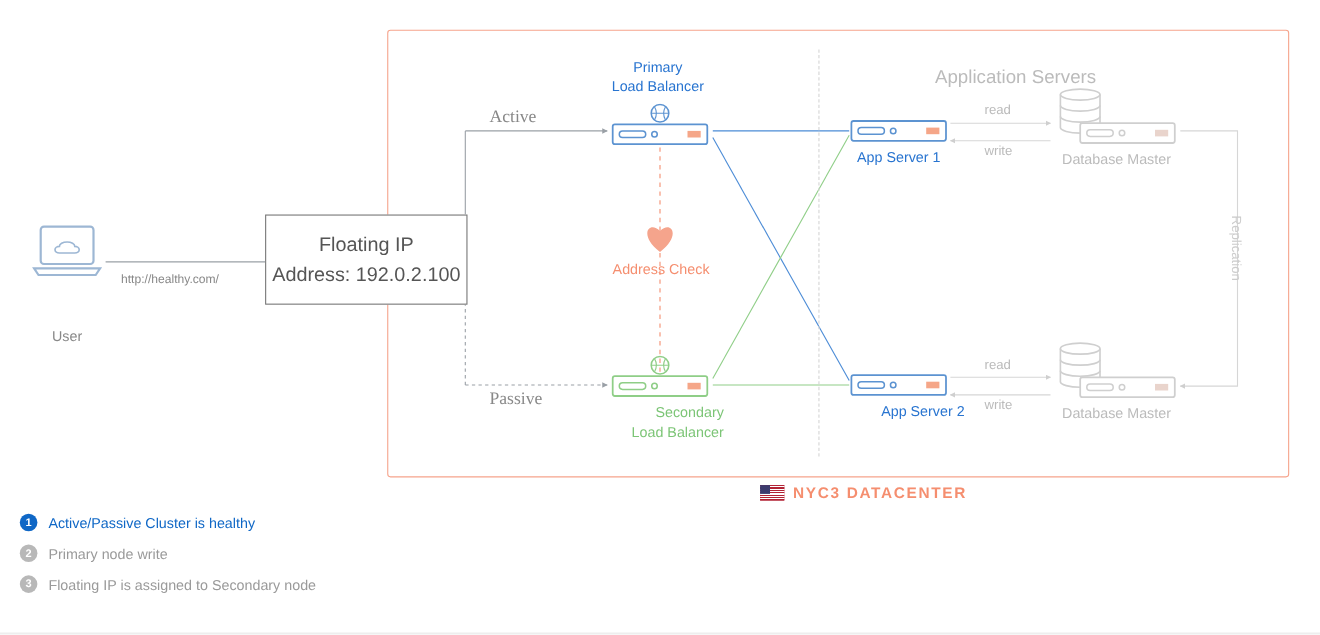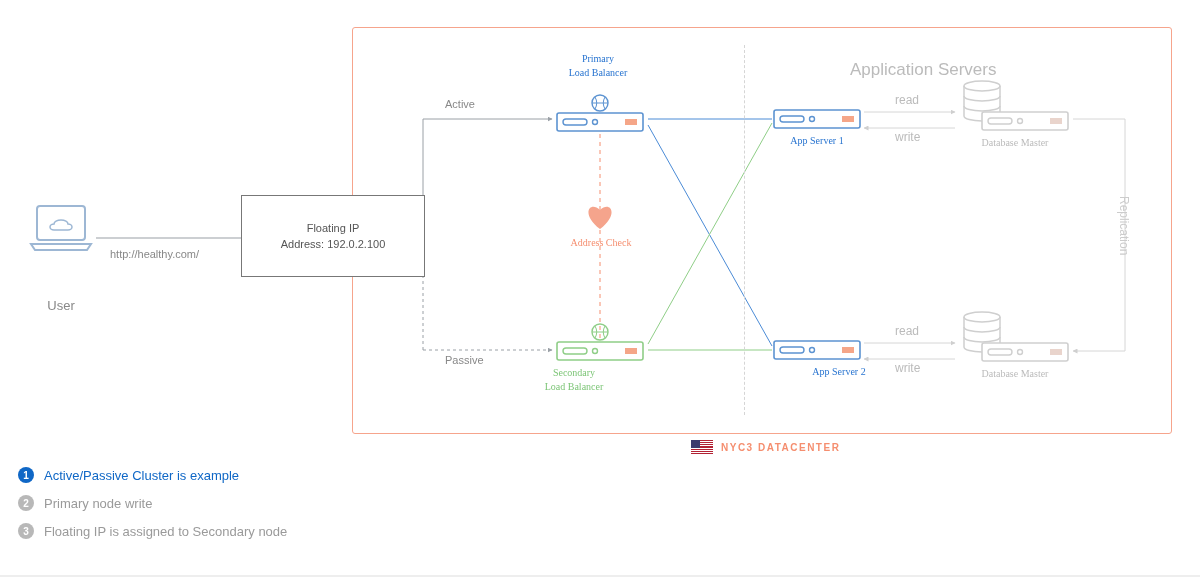--- a/index.html
+++ b/index.html
@@ -26,21 +26,21 @@
     left: 241px;
     top: 195px;
     width: 182px;
     height: 80px;
     border: 1px solid #777;
     background: #fff;
     display: flex;
     flex-direction: column;
     align-items: center;
     justify-content: center;
-    font-size: 11px;
+    font-size: 18px;
     color: #555;
     line-height: 1.5;
   }
   .laptop {
     position: absolute;
     left: 27px;
     top: 202px;
   }
   .laptop svg { display:block; }
   .laptop-label {
@@ -60,33 +60,33 @@
     font-size: 11px;
     color: #888;
   }
   .server {
     position: absolute;
     width: 90px;
     height: 28px;
   }
   .server-label {
     position: absolute;
-    font-size: 10px;
+    font-size: 13px;
     text-align: center;
     line-height: 1.35;
-    font-family: Liberation Serif, serif;
   }
   .blue-text  { color: #2874d0; }
   .green-text { color: #7cc576; }
   .orange-text{ color: #f58e6f; }
   .grey-text  { color: #bbb; }
   .edge-label {
     position: absolute;
-    font-size: 11px;
+    font-size: 16px;
     color: #888;
+    font-family: Liberation Serif, serif;
   }
   .grey-edge-label {
     position:absolute;
     font-size: 12px;
     color:#bbb;
   }
   .app-servers-title {
     position: absolute;
     left: 850px;
     top: 60px;
@@ -101,21 +101,21 @@
     top: 196px;
     font-size: 12px;
     color: #ccc;
     transform: rotate(90deg);
     transform-origin: left top;
   }
   .datacenter-name {
     position: absolute;
     left: 691px;
     top: 440px;
-    font-size: 10px;
+    font-size: 14px;
     font-weight: 600;
     letter-spacing: 1.5px;
     color: #f58e6f;
     display: flex;
     align-items: center;
     gap: 8px;
   }
   .flag {
     width: 22px; height: 14px;
     background:#b22234;
@@ -246,21 +246,21 @@
     <ellipse cx="45" cy="9" rx="8" ry="8" fill="none" stroke="#8fce87" stroke-width="1.4"></ellipse>
     <line x1="37" y1="9" x2="53" y2="9" stroke="#8fce87"></line>
     <path d="M40 3 a12 12 0 0 1 0 12" fill="none" stroke="#8fce87"></path>
     <path d="M50 3 a12 12 0 0 0 0 12" fill="none" stroke="#8fce87"></path>
     <rect x="2" y="19" width="86" height="18" rx="2" fill="none" stroke="#8fce87" stroke-width="1.6"></rect>
     <rect x="8" y="25" width="24" height="6" rx="3" fill="none" stroke="#8fce87" stroke-width="1.4"></rect>
     <circle cx="40" cy="28" r="2.5" fill="none" stroke="#8fce87" stroke-width="1.4"></circle>
     <rect x="70" y="25" width="12" height="6" fill="#f5a688"></rect>
   </svg>
 </div>
-<div class="server-label green-text" style="left:514px; top:366px; width:120px;">
+<div class="server-label green-text" style="left:538px; top:366px; width:120px;text-align:right;">
   <span>Secondary</span><br>
   <span>Load Balancer</span>
 </div>
 
 <div style="position:absolute; left:586px; top:204px;">
   <svg width="28" height="26" viewBox="0 0 28 26">
     <path d="M14 25 C-6 10 4 -4 14 6 C24 -4 34 10 14 25 Z" fill="#f5a48c"></path>
   </svg>
 </div>
 <div class="server-label orange-text" style="left:546px; top:236px; width:110px;">Address Check</div>
@@ -327,21 +327,21 @@
 <div class="replication-label">Replication</div>
 
 <div class="datacenter-name">
   <span class="flag"></span>
   <span>NYC3 DATACENTER</span>
 </div>
 
 <div class="legend">
   <div class="legend-row">
     <div class="legend-badge active">1</div>
-    <div class="legend-text active">Active/Passive Cluster is example</div>
+    <div class="legend-text active">Active/Passive Cluster is healthy</div>
   </div>
   <div class="legend-row">
     <div class="legend-badge inactive">2</div>
     <div class="legend-text inactive">Primary node write</div>
   </div>
   <div class="legend-row">
     <div class="legend-badge inactive">3</div>
     <div class="legend-text inactive">Floating IP is assigned to Secondary node</div>
   </div>
 </div>

